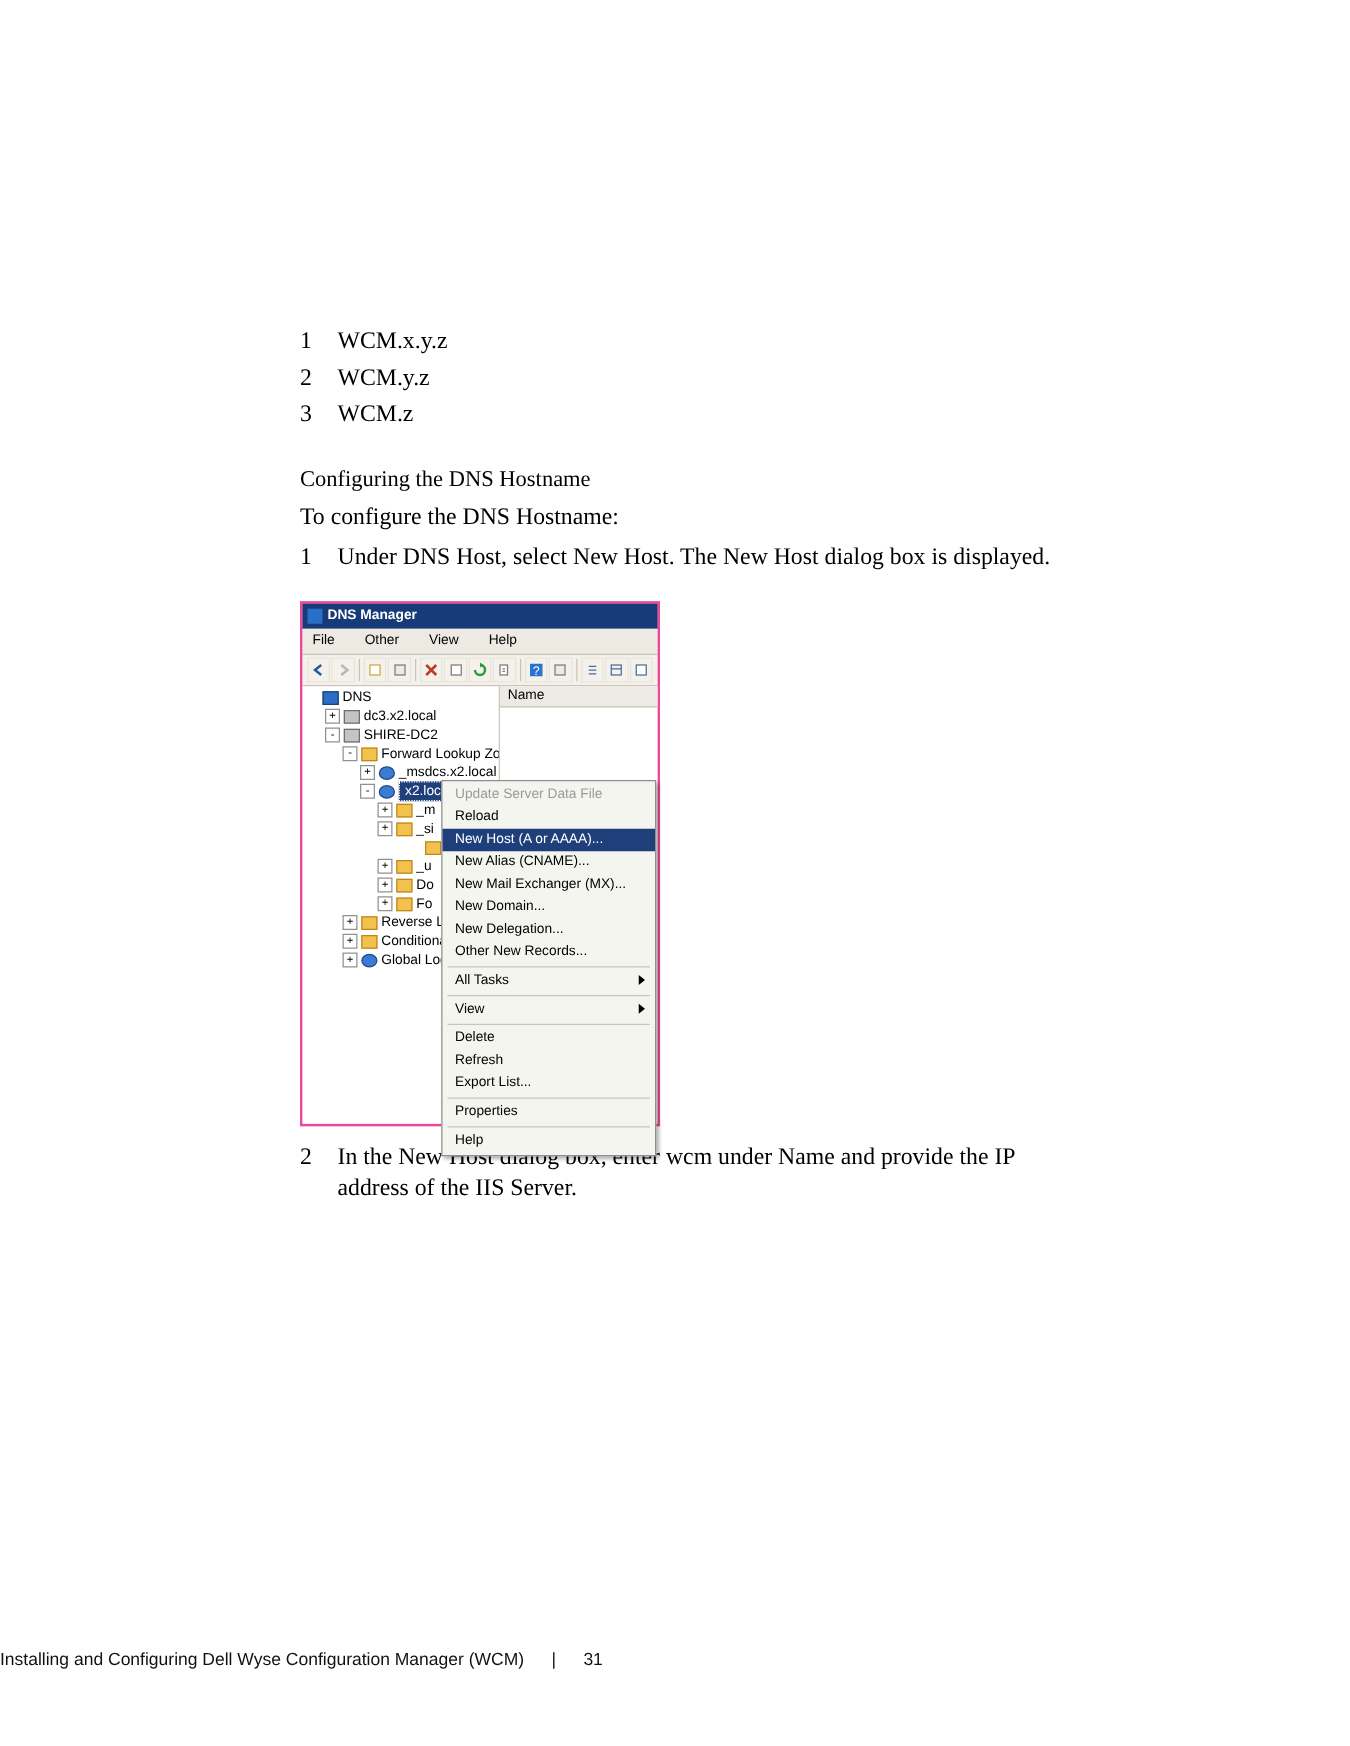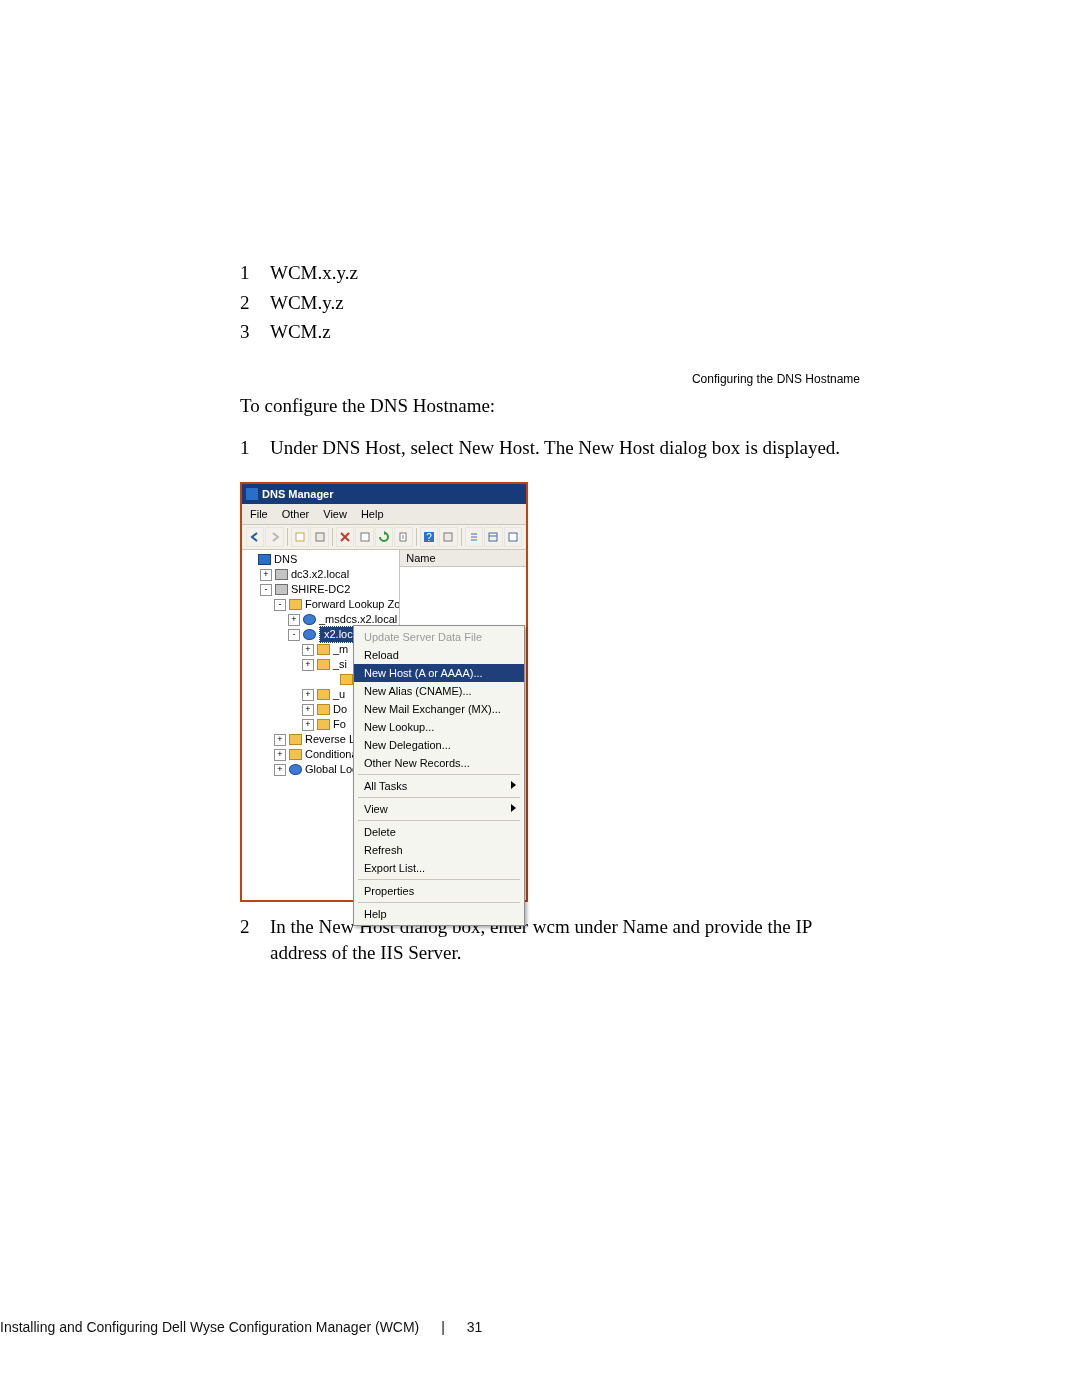--- a/index.html
+++ b/index.html
@@ -25,48 +25,47 @@
   .ol .li {
     display: flex;
     margin-bottom: 4px;
   }
   .ol .num {
     width: 30px;
     flex: 0 0 30px;
     text-align: left;
   }
   .section-heading {
-    font-family: Liberation Sans, sans-serif;
-    font-size: 12px;
+    font-family: Liberation Serif, serif;
+    font-size: 18px;
     margin-top: 26px;
     margin-bottom: 6px;
-    text-align: right;
   }
   .para {
-    margin: 4px 0 16px 0;
+    margin: 4px 0 6px 0;
   }
   .step {
     display: flex;
     margin: 6px 0;
   }
   .step .num {
     width: 30px;
     flex: 0 0 30px;
   }
   .step .body {
     flex: 1;
   }
 
   
   .dns-wrap {
     margin: 22px 0 12px 0;
   }
   .dns {
     width: 284px;
-    border: 2px solid #c2410c;
+    border: 2px solid #ec4899;
     font-family: Tahoma, Arial, sans-serif;
     font-size: 11px;
     background: #f9a8d4;
     color: #000;
   }
   .dns .titlebar {
     background: #173a78;
     color: #fff;
     height: 20px;
     display: flex;
@@ -78,21 +77,21 @@
   .dns .titlebar .ico {
     width: 12px; height: 12px;
     background: #2a6fc7;
     display: inline-block;
   }
   .dns .menubar {
     background: #eceae3;
     height: 20px;
     display: flex;
     align-items: center;
-    gap: 14px;
+    gap: 24px;
     padding: 0 8px;
     border-bottom: 1px solid #c9c5b8;
   }
   .dns .menubar span { cursor: default; }
   .dns .toolbar {
     height: 24px;
     background: #f3f1ea;
     border-bottom: 1px solid #c9c5b8;
     display: flex;
     align-items: center;
@@ -461,21 +460,21 @@
             <div class="mi hl">
               <span>New Host (A or AAAA)...</span>
             </div>
             <div class="mi">
               <span>New Alias (CNAME)...</span>
             </div>
             <div class="mi">
               <span>New Mail Exchanger (MX)...</span>
             </div>
             <div class="mi">
-              <span>New Lookup...</span>
+              <span>New Domain...</span>
             </div>
             <div class="mi">
               <span>New Delegation...</span>
             </div>
             <div class="mi">
               <span>Other New Records...</span>
             </div>
             <div class="msep"></div>
             <div class="mi">
               <span>All Tasks</span>

